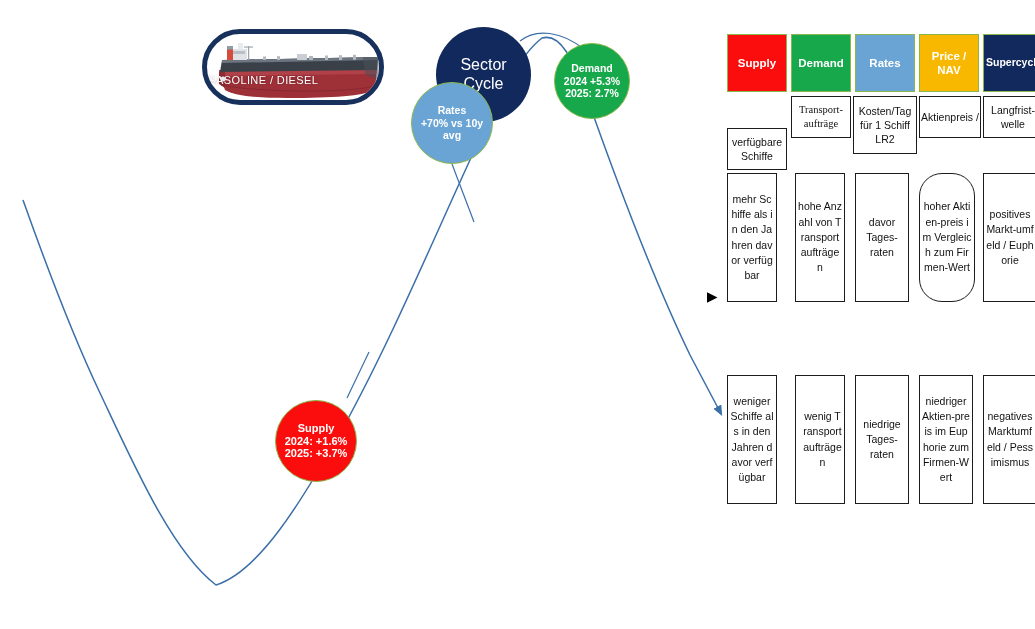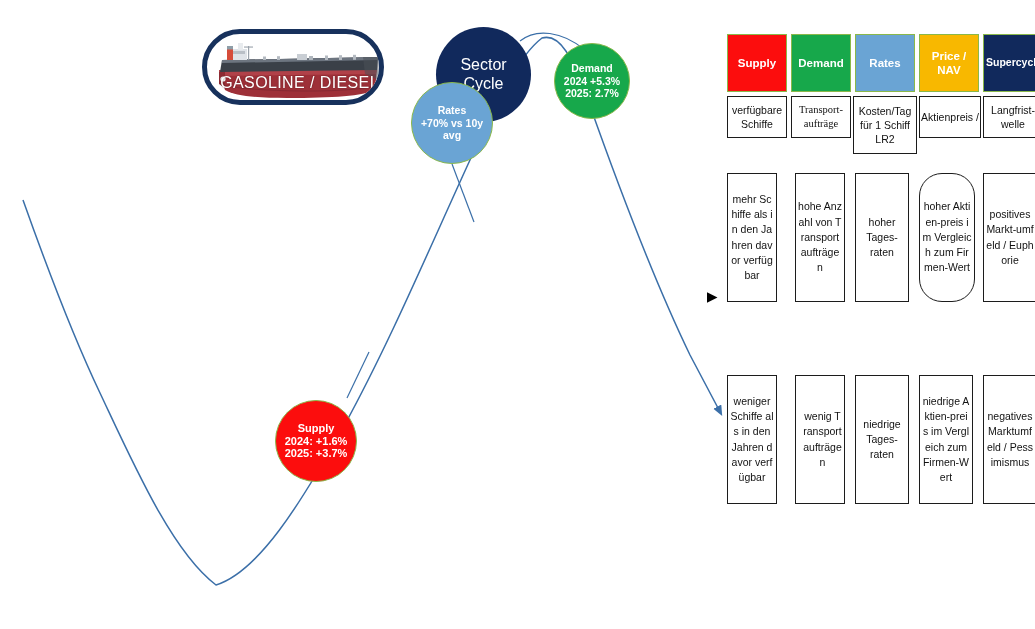--- a/index.html
+++ b/index.html
@@ -47,22 +47,22 @@
     left: 6px;
     top: 6px;
     width: 168px;
     height: 62px;
   }
   #ship-badge .ship-label {
     position: absolute;
     left: 0;
     right: 0;
     top: 40px;
-    text-align: right;
-    font-size: 16px;
+    text-align: left;
+    font-size: 11px;
     letter-spacing: 0.4px;
     color: #ffffff;
     font-family: "Liberation Sans", sans-serif;
     text-shadow: 0 0 2px rgba(0,0,0,.35);
     pointer-events: none;
   }
 
   
   .bubble {
     position: absolute;
@@ -292,44 +292,44 @@
       <span class="l">Supply</span>
       <span class="l">2024: +1.6%</span>
       <span class="l">2025: +3.7%</span>
     </span>
   </div>
 
   <div id="matrix">
 
     <div class="mcol" style="left:0px;width:60px;">
       <div class="hdr" style="left:0;width:60px;background:#fc0d0d;">Supply</div>
-      <div class="defn" style="left:0;width:60px;height:42px;">verfügbare Schiffe</div>
+      <div class="defn" style="left:0;width:60px;height:42px;margin-top:32px;">verfügbare Schiffe</div>
       <div class="cell cell-pos" style="left:0;width:50px;">mehr Schiffe als in den Jahren davor verfügbar</div>
       <div class="cell cell-neg" style="left:0;width:50px;">weniger Schiffe als in den Jahren davor verfügbar</div>
     </div>
 
     <div class="mcol" style="left:64px;width:60px;">
       <div class="hdr" style="left:0;width:60px;background:#17a84b;">Demand</div>
       <div class="defn" style="left:0;width:60px;height:42px;font-family:Liberation Serif, serif;">Transport-aufträge</div>
       <div class="cell cell-pos" style="left:4px;width:50px;">hohe Anzahl von Transportaufträgen</div>
       <div class="cell cell-neg" style="left:4px;width:50px;padding-left:7px;">wenig Transportaufträgen</div>
     </div>
 
     <div class="mcol" style="left:128px;width:60px;">
       <div class="hdr" style="left:0;width:60px;background:#6aa4d4;">Rates</div>
       <div class="defn" style="left:-2px;width:64px;height:58px;">Kosten/Tag für 1 Schiff LR2</div>
-      <div class="cell cell-pos" style="left:0px;width:54px;word-break:normal;">hoher Tages-raten</div>
+      <div class="cell cell-pos" style="left:0px;width:54px;word-break:normal;">davor Tages-raten</div>
       <div class="cell cell-neg" style="left:0px;width:54px;word-break:normal;">niedrige Tages-raten</div>
     </div>
 
     <div class="mcol" style="left:192px;width:60px;">
       <div class="hdr" style="left:0;width:60px;background:#f8b800;">Price / NAV</div>
       <div class="defn" style="left:0;width:62px;height:42px;">Aktienpreis /</div>
       <div class="cell cell-pos" style="left:0px;width:56px;border-radius:23px;">hoher Aktien-preis im Vergleich zum Firmen-Wert</div>
-      <div class="cell cell-neg" style="left:0px;width:54px;">niedrige Aktien-preis im Vergleich zum Firmen-Wert</div>
+      <div class="cell cell-neg" style="left:0px;width:54px;">niedriger Aktien-preis im Euphorie zum Firmen-Wert</div>
     </div>
 
     <div class="mcol" style="left:256px;width:60px;">
       <div class="hdr" style="left:0;width:62px;background:#11295c;font-size:10.5px;">Supercycle</div>
       <div class="defn" style="left:0;width:60px;height:42px;">Langfrist-welle</div>
       <div class="cell cell-pos" style="left:0px;width:54px;">positives Markt-umfeld / Euphorie</div>
       <div class="cell cell-neg" style="left:0px;width:54px;">negatives Marktumfeld / Pessimismus</div>
     </div>
 
   </div>

